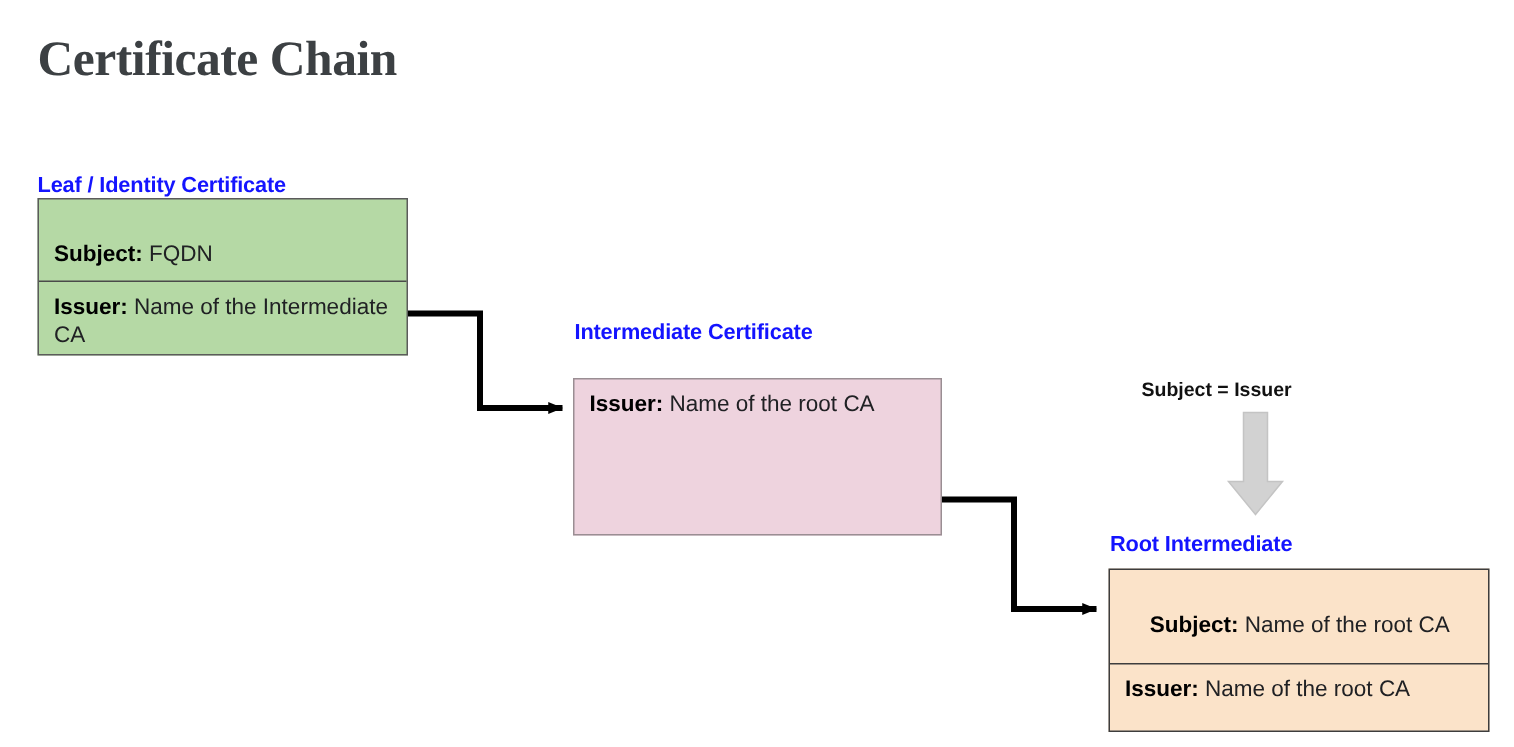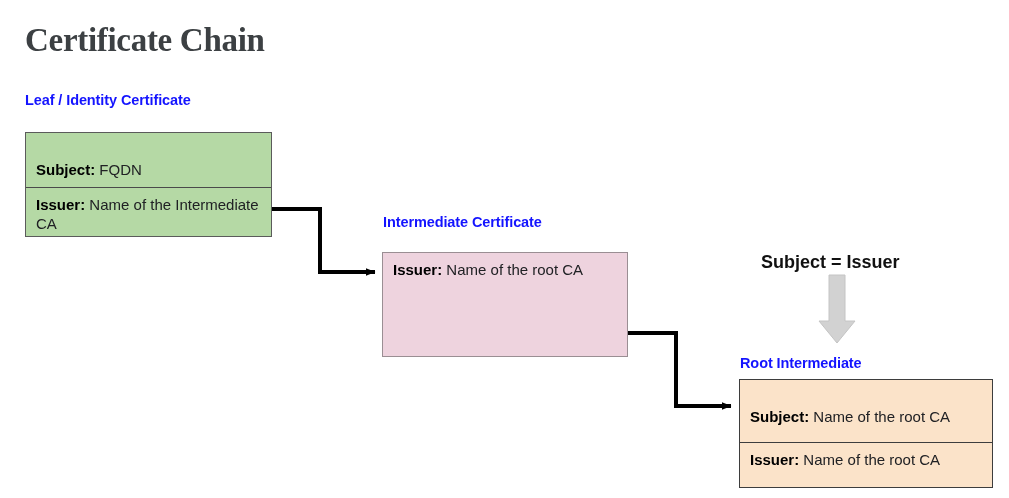--- a/index.html
+++ b/index.html
@@ -68,21 +68,21 @@
   .cert-row .fld {
     font-weight: bold;
     color: #000000;
   }
   .cert-row .val {
     font-weight: normal;
     color: #202124;
   }
 
   
-  #leaf-label { left: 25px; top: 92px; }
+  #leaf-label { left: 25px; top: 116px; }
   #leaf-box {
     left: 25px; top: 132px; width: 247px; height: 105px;
     background: #b5d9a5;
     border-color: #5b5b5b;
   }
   #leaf-box .cert-row.divided { border-bottom-color: #4a4a4a; }
   #leaf-row-subject { height: 52px; }
   #leaf-row-issuer  { height: 52px; }
 
   
@@ -96,27 +96,27 @@
   #inter-row-subject { height: 56px; }
   #inter-row-issuer  { height: 47px; }
 
   
   #root-label { left: 740px; top: 355px; }
   #root-box {
     left: 739px; top: 379px; width: 254px; height: 109px;
     background: #fbe3c9;
     border-color: #3d3d3d;
   }
-  #root-box .cert-row.divided { border-bottom-color: #3d3d3d; }
+  #root-box .cert-row.divided { border-bottom-color: #3d3d3d; text-align: center; }
   #root-row-subject { height: 53px; }
   #root-row-issuer  { height: 54px; }
 
   .note-text {
     position: absolute;
-    font-size: 18px;
+    font-size: 13px;
     font-weight: bold;
     color: #111111;
     white-space: nowrap;
   }
   #subject-equals-issuer { left: 761px; top: 252px; }
 </style>
 </head>
 <body>
 
 <svg id="canvas" viewBox="0 0 1009 498" xmlns="http://www.w3.org/2000/svg">

